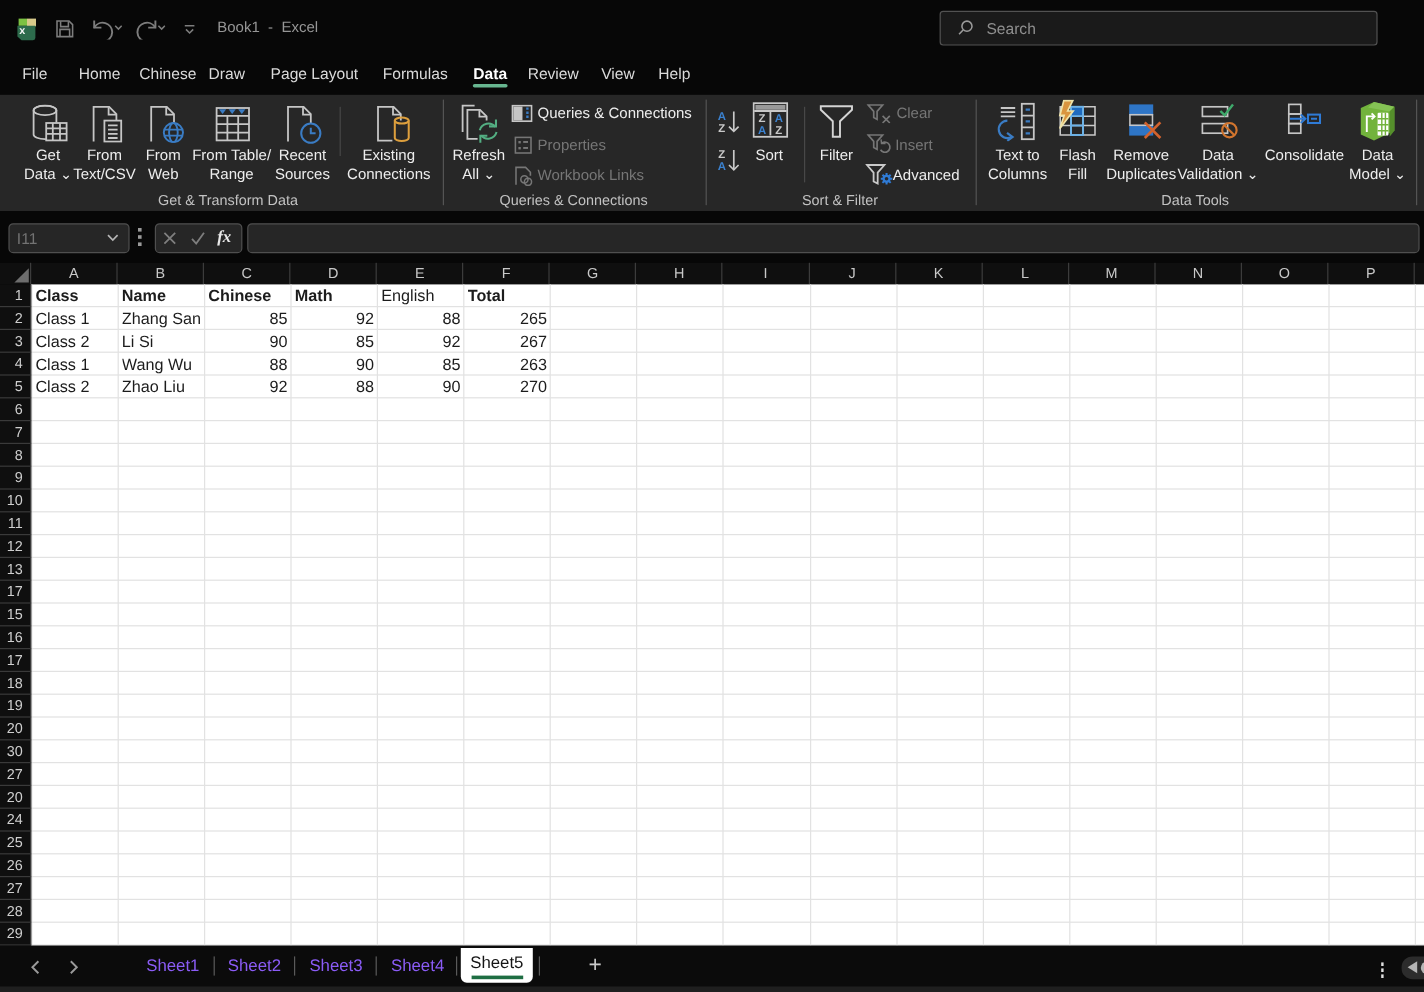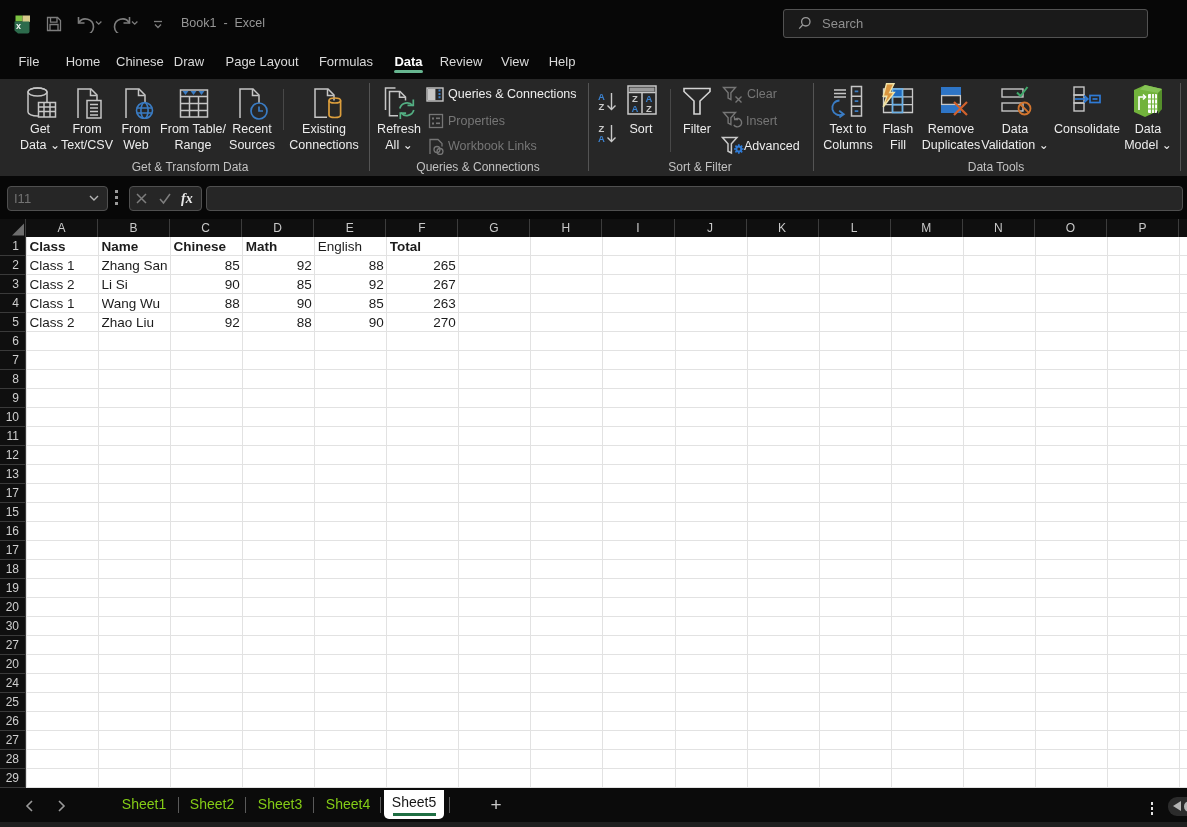--- a/index.html
+++ b/index.html
@@ -7,21 +7,21 @@
 .mi{position:absolute;top:45px;height:34px;line-height:34px;font-size:13px;color:#dadada;text-align:center}
 .glbl{position:absolute;top:160px;height:14px;line-height:14px;font-size:12px;color:#c2c2c2;text-align:center;white-space:nowrap}
 .blbl{position:absolute;width:90px;text-align:center;font-size:12.5px;color:#ededed;white-space:nowrap;line-height:16px}
 .sep{position:absolute;top:83px;height:88px;width:1px;background:#545454}
 .sep2{position:absolute;top:89px;height:63px;width:1px;background:#484848}
 .fbx{position:absolute;top:186px;height:25px;background:#262626;border:1px solid #4f4f4f;border-radius:4px}
 .colh{position:absolute;top:219px;height:18px;font-size:12px;color:#c9c9c9;text-align:center;line-height:18px;border-right:1px solid #3c3c3c}
 .rowh{position:absolute;left:0;width:25px;font-size:12px;color:#cfcfcf;text-align:right;height:19px;line-height:19px;padding-right:6px}
 .cell{position:absolute;height:19px;line-height:19px;font-size:13.5px;color:#1c1c1c;white-space:nowrap;overflow:hidden}
 .num{text-align:right}
-.tab{position:absolute;top:788px;height:34px;line-height:33px;font-size:14px;color:#84cc16;text-align:center}
+.tab{position:absolute;top:788px;height:34px;line-height:33px;font-size:14px;color:#8b5cf6;text-align:center}
 .tsep{position:absolute;top:797px;height:16px;width:1px;background:#5a5a5a}
 </style></head><body>
 <div id="stage">
 
 <div class="abs" style="left:0;top:0;width:1187px;height:45px;background:#070707"></div>
 
 <svg class="abs" style="left:13px;top:11px" width="20" height="24" viewBox="0 0 20 24">
   <rect x="2.5" y="4.5" width="7" height="6" fill="#7dc243"></rect>
   <rect x="9.5" y="4.5" width="7.5" height="6.5" fill="#d8ca8b"></rect>
   <path d="M1.5 10.5 h15 v10 a2 2 0 0 1 -2 2 h-9.5 l-3.5 -3 z" fill="#2d6b4c"></path>

